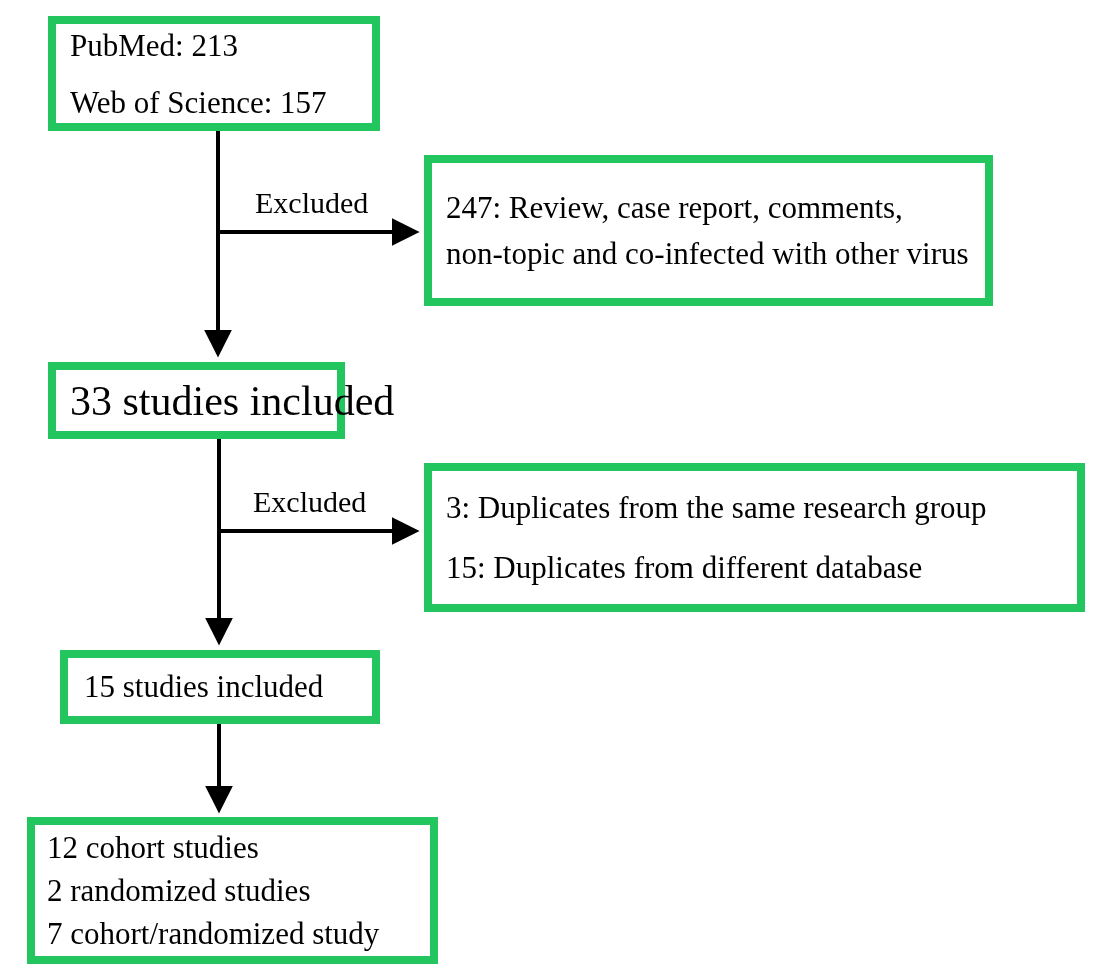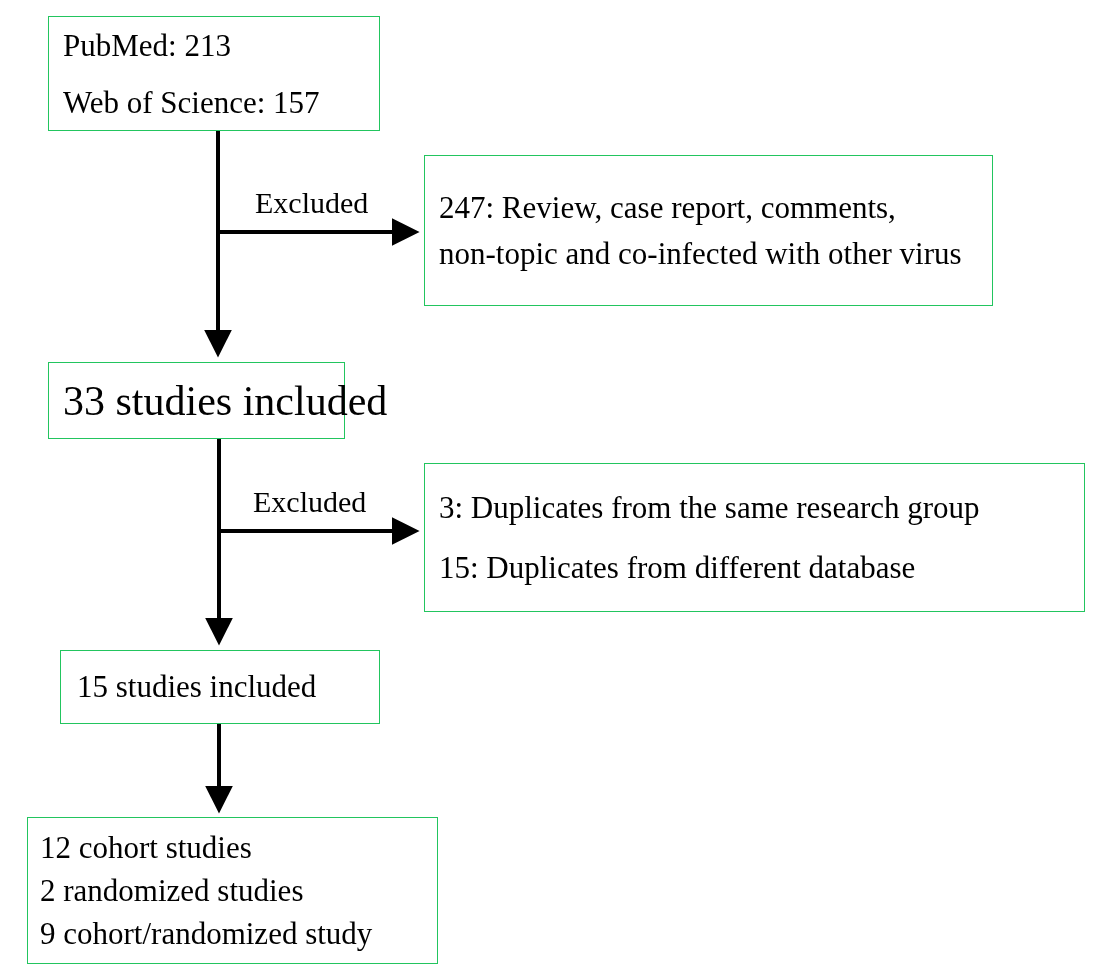--- a/index.html
+++ b/index.html
@@ -22,21 +22,21 @@
     position: absolute;
     left: 0;
     top: 0;
     width: 1111px;
     height: 973px;
     pointer-events: none;
   }
   .node {
     position: absolute;
     box-sizing: border-box;
-    border: 1px solid #22c55e;
+    border: 8px solid #22c55e;
     background: #ffffff;
     display: flex;
     flex-direction: column;
     justify-content: center;
     color: #000000;
   }
   .node .line {
     display: block;
     white-space: nowrap;
     color: #000000;
@@ -160,19 +160,19 @@
     <span class="line">15: Duplicates from different database</span>
   </div>
 
   <div class="node" id="node-included-15">
     <span class="line">15 studies included</span>
   </div>
 
   <div class="node" id="node-designs">
     <span class="line">12 cohort studies</span>
     <span class="line">2 randomized studies</span>
-    <span class="line">9 cohort/randomized study</span>
+    <span class="line">7 cohort/randomized study</span>
   </div>
 
   <span class="edge-label" id="label-excluded-1">Excluded</span>
   <span class="edge-label" id="label-excluded-2">Excluded</span>
 
 </div>
 
 </body></html>

